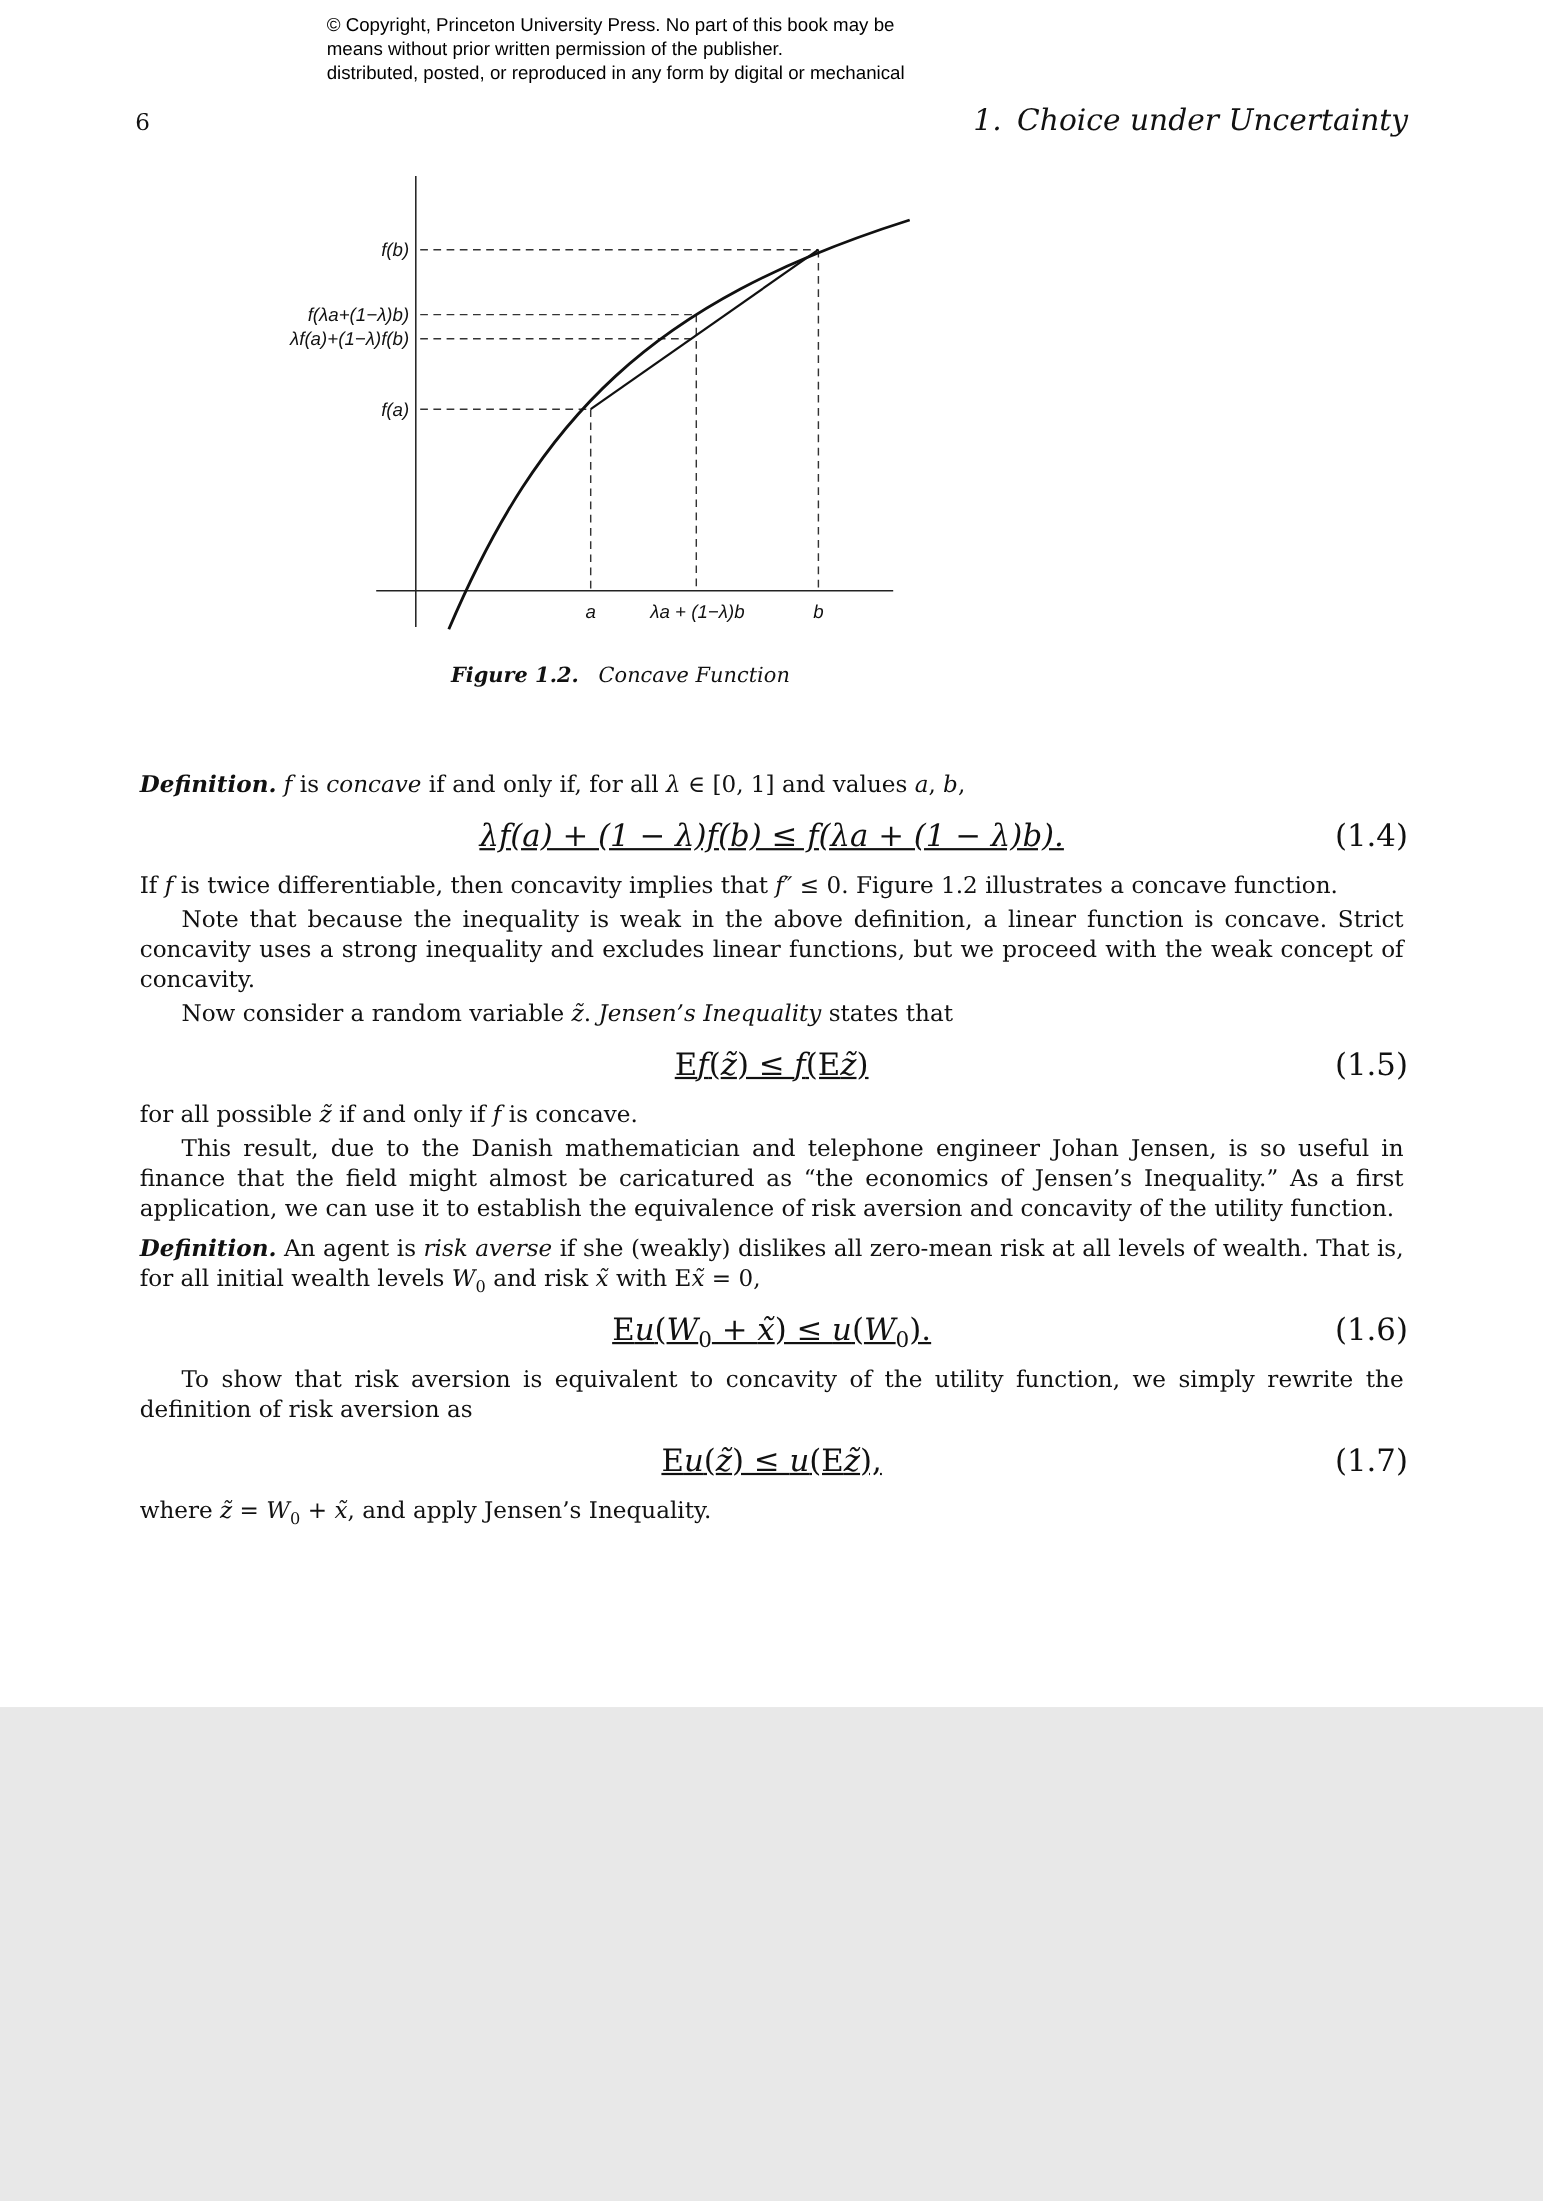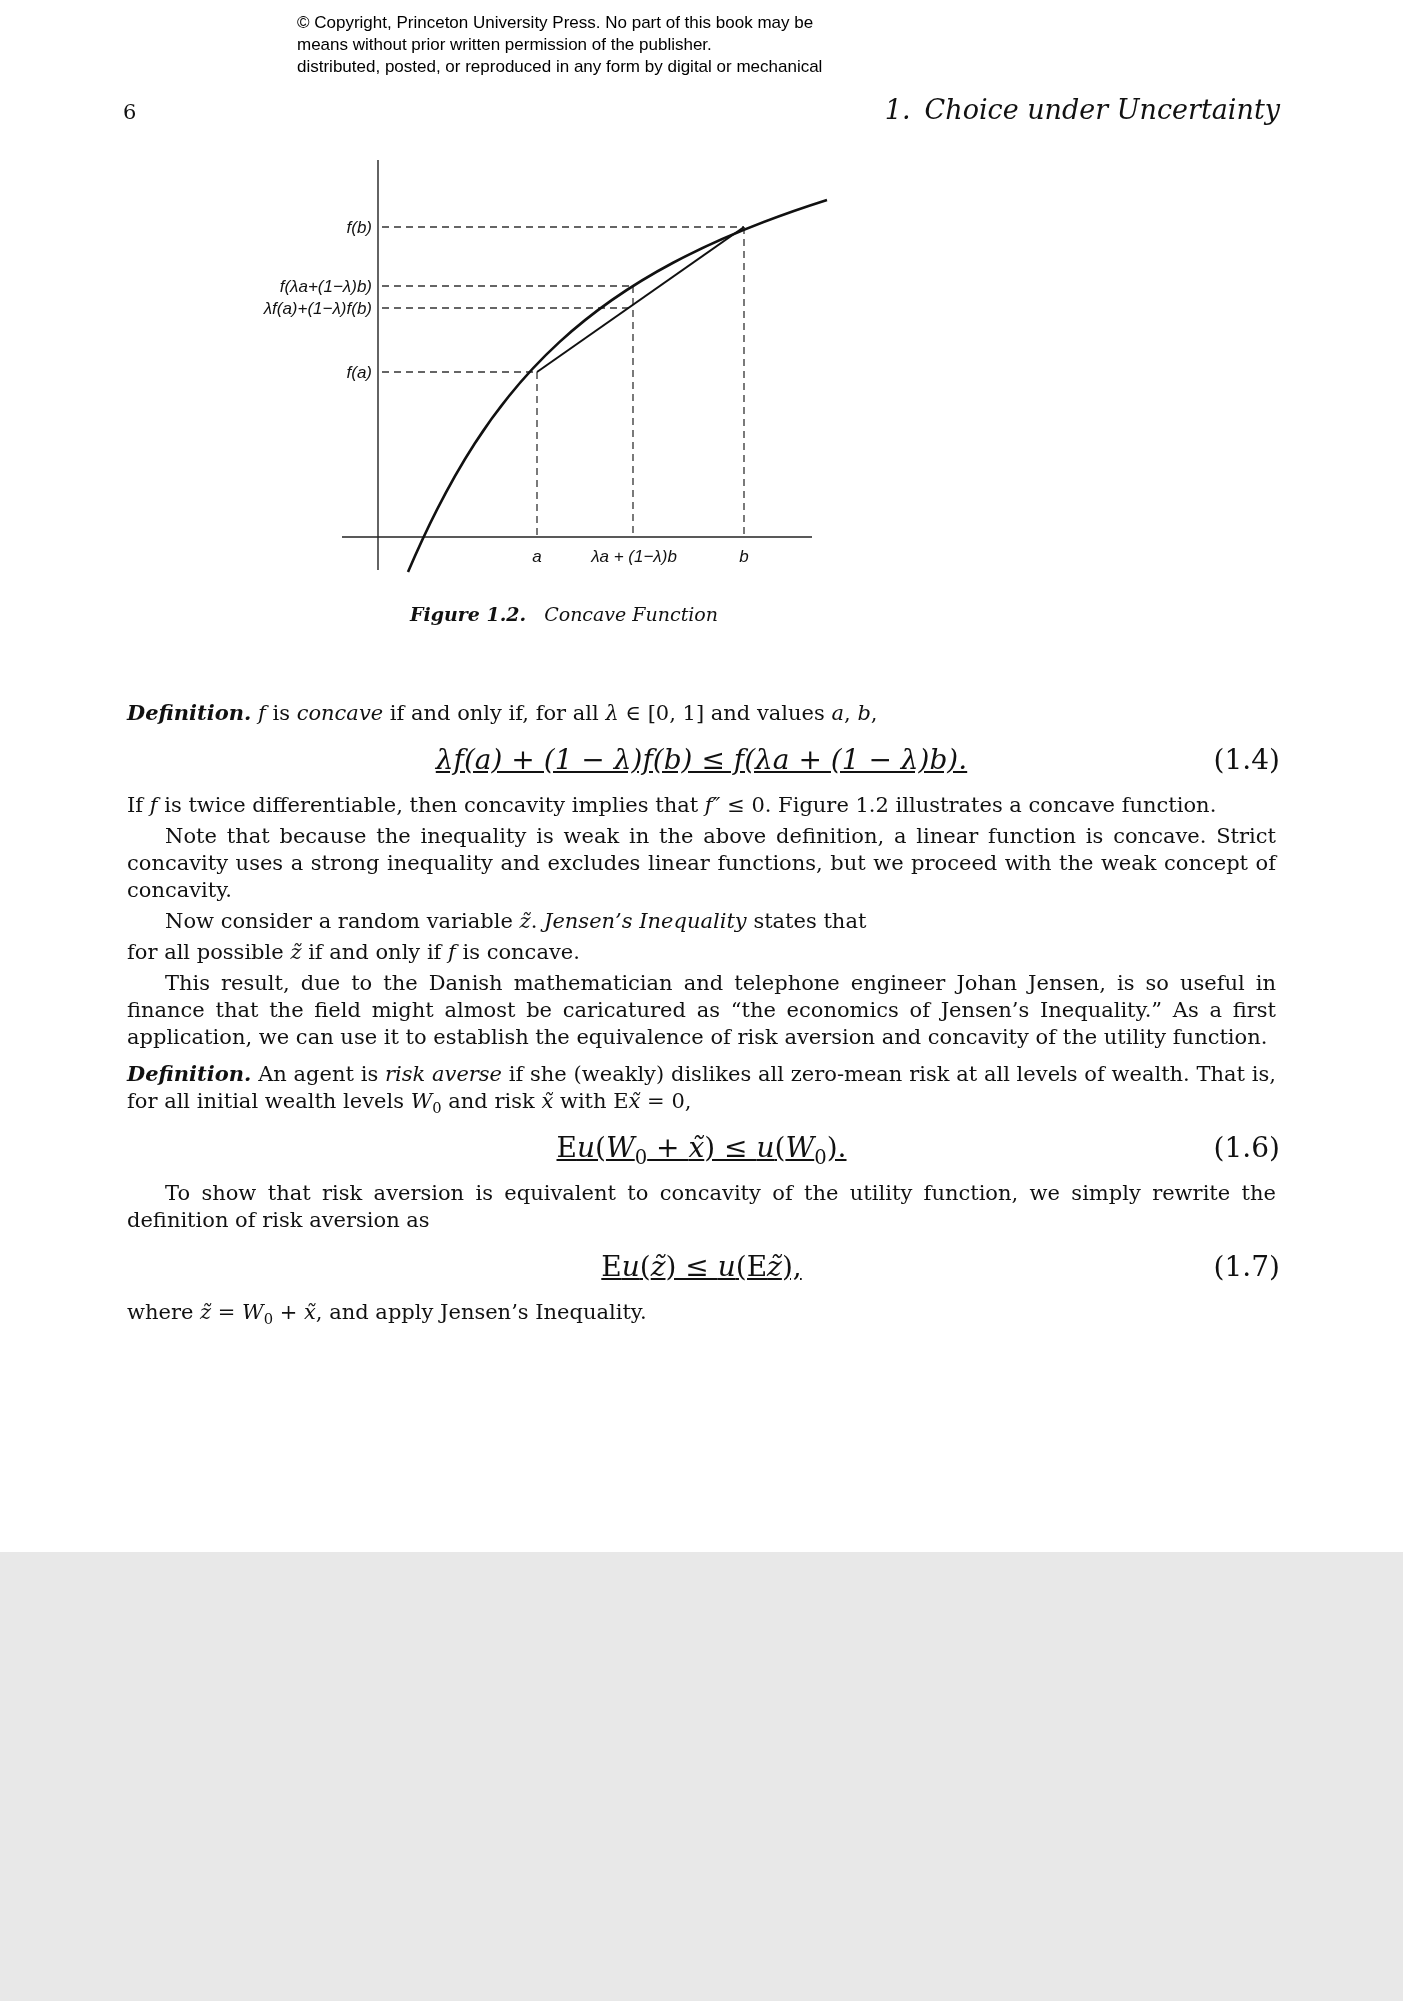--- a/index.html
+++ b/index.html
@@ -156,20 +156,24 @@
       <span class="eq-body"><span class="run-i">λf(a) + (1 − λ)f(b) ≤ f(λa + (1 − λ)b).</span></span>
       <span class="eq-num">(1.4)</span>
     </div>
 
     <p><span>If </span><span class="run-i">f</span><span> is twice differentiable, then concavity implies that </span><span class="run-i">f″</span><span> ≤ 0. Figure 1.2 illustrates a concave function.</span></p>
 
     <p class="indent"><span>Note that because the inequality is weak in the above definition, a linear function is concave. Strict concavity uses a strong inequality and excludes linear functions, but we proceed with the weak concept of concavity.</span></p>
 
     <p class="indent"><span>Now consider a random variable </span><span class="run-i">z̃</span><span>. </span><span class="run-i">Jensen’s Inequality</span><span> states that</span></p>
 
+    <div class="equation">
+      <span class="eq-body"><span>E</span><span class="run-i">f</span><span>(</span><span class="run-i">z̃</span><span>) ≤ </span><span class="run-i">f</span><span>(E</span><span class="run-i">z̃</span><span>)</span></span>
+      <span class="eq-num">(1.5)</span>
+    </div>
 
     <p><span>for all possible </span><span class="run-i">z̃</span><span> if and only if </span><span class="run-i">f</span><span> is concave.</span></p>
 
     <p class="indent"><span>This result, due to the Danish mathematician and telephone engineer Johan Jensen, is so useful in finance that the field might almost be caricatured as “the economics of Jensen’s Inequality.” As a first application, we can use it to establish the equivalence of risk aversion and concavity of the utility function.</span></p>
 
     <p class="def-block"><span class="run-bi">Definition.</span><span> An agent is </span><span class="run-i">risk averse</span><span> if she (weakly) dislikes all zero-mean risk at all levels of wealth. That is, for all initial wealth levels </span><span class="run-i">W</span><span class="run-sub">0</span><span> and risk </span><span class="run-i">x̃</span><span> with E</span><span class="run-i">x̃</span><span> = 0,</span></p>
 
     <div class="equation">
       <span class="eq-body"><span>E</span><span class="run-i">u</span><span>(</span><span class="run-i">W</span><span class="run-sub">0</span><span> + </span><span class="run-i">x̃</span><span>) ≤ </span><span class="run-i">u</span><span>(</span><span class="run-i">W</span><span class="run-sub">0</span><span>).</span></span>
       <span class="eq-num">(1.6)</span>

